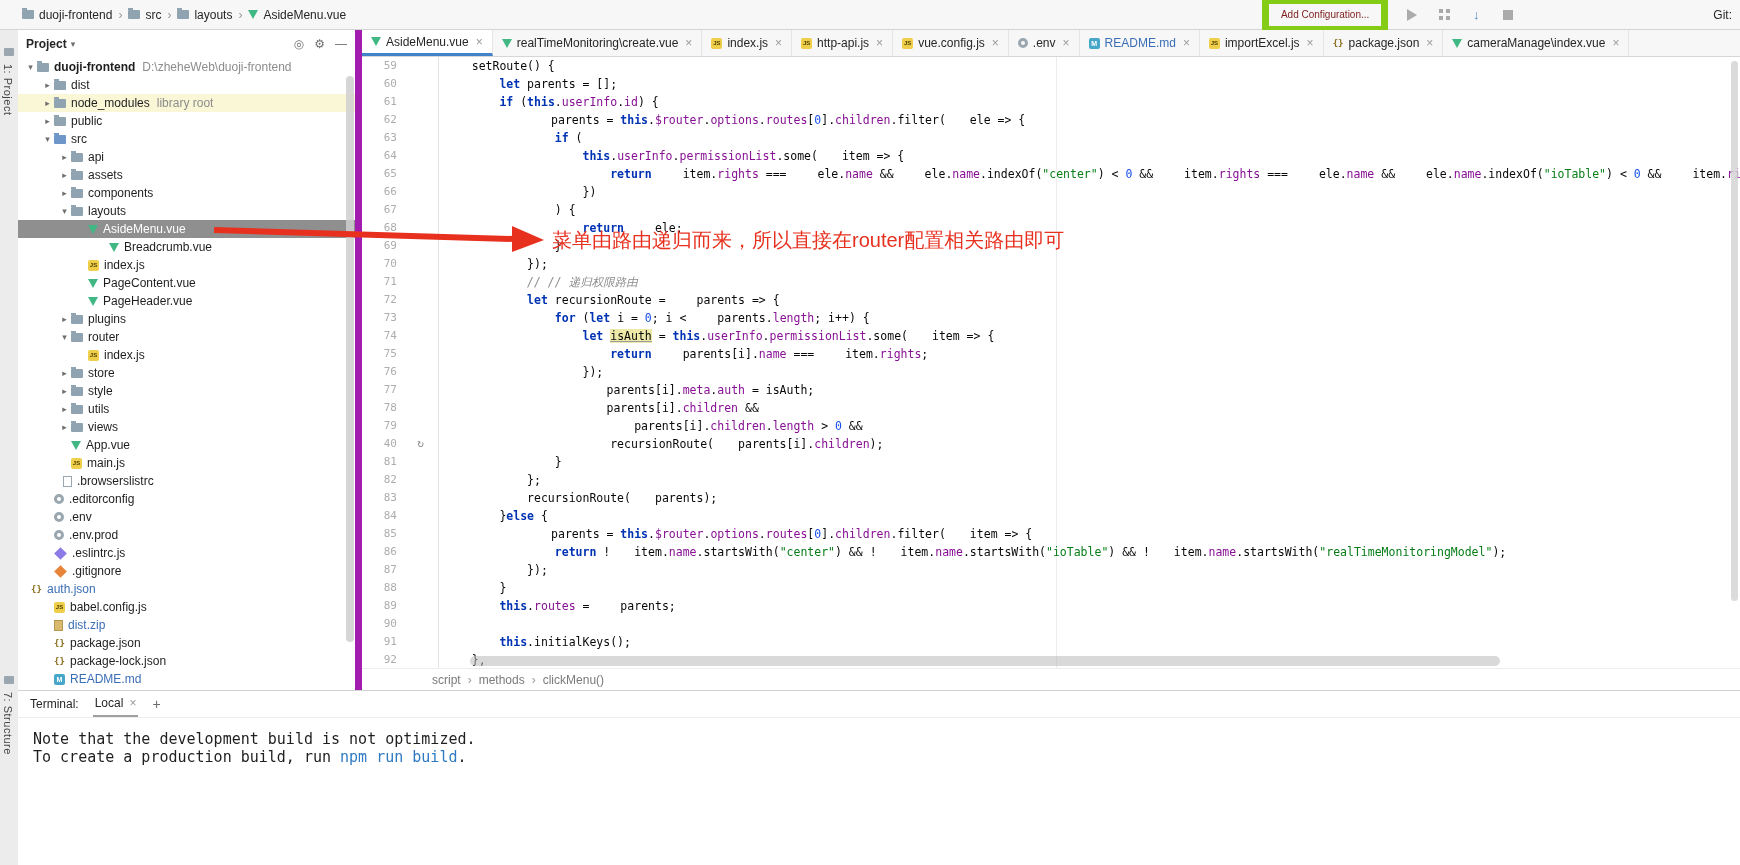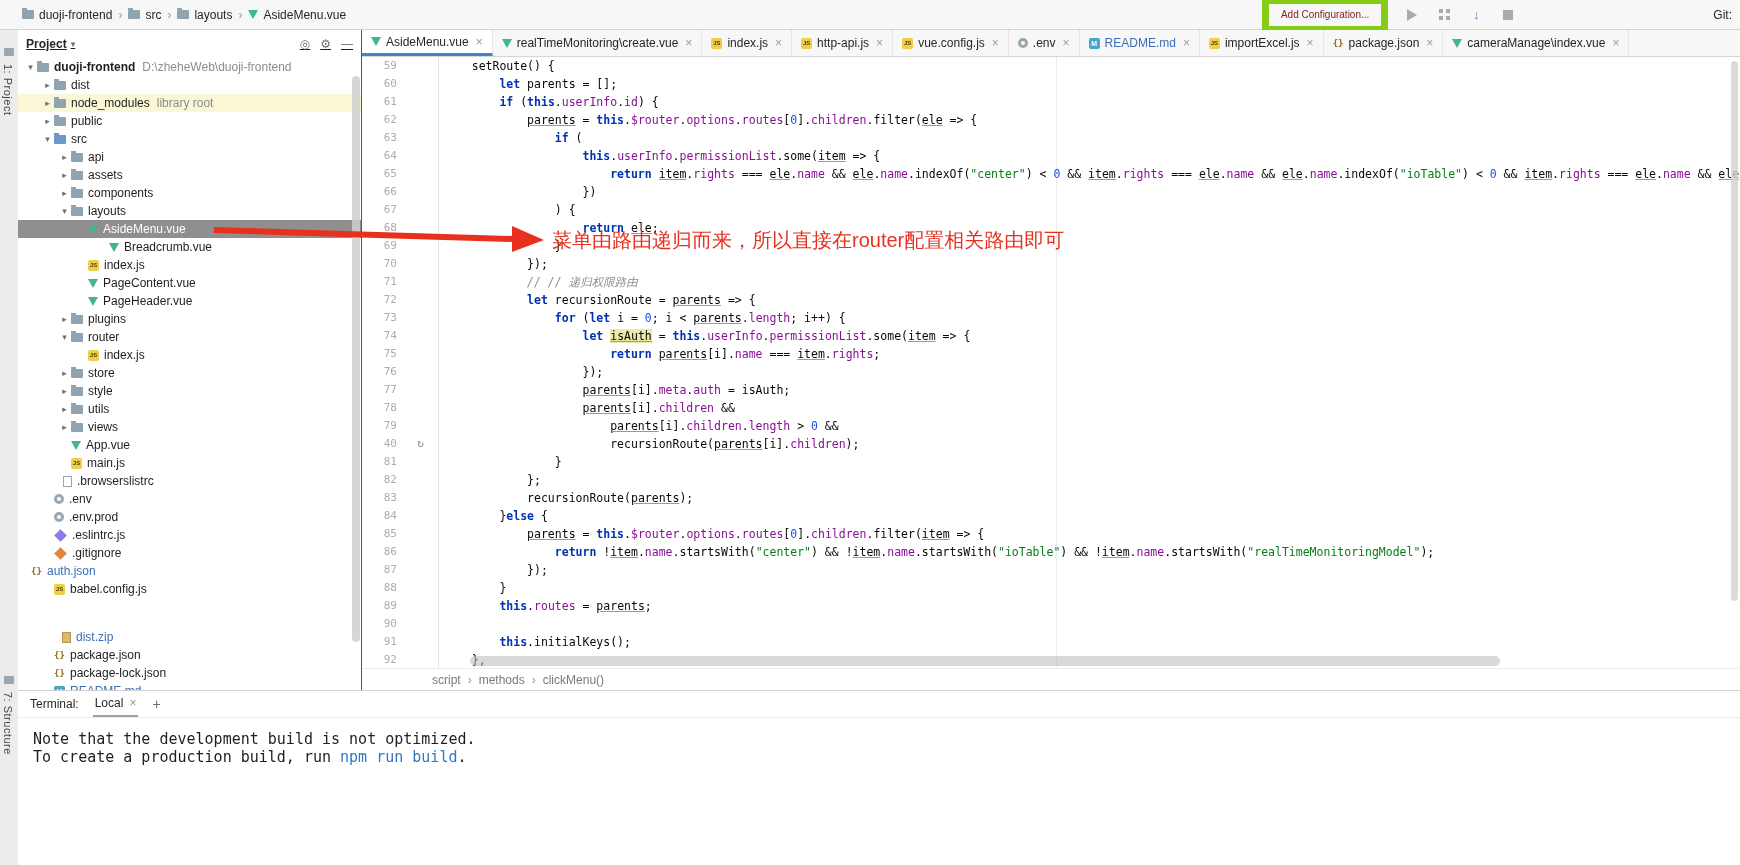--- a/index.html
+++ b/index.html
@@ -30,21 +30,21 @@
   
   .strip{position:absolute;top:30px;left:0;bottom:0;width:18px;background:#ececec;border-right:1px solid #d6d6d6;}
   .vlabel{position:absolute;left:2px;writing-mode:vertical-rl;font-size:11px;color:#454545;letter-spacing:.5px;}
   .vlabel.proj{top:34px;}
   .vlabel.struct{top:662px;}
   .strip-ic{position:absolute;left:4px;width:10px;height:8px;background:#9aa7b0;border-radius:1px;}
   .strip-ic.a{top:18px;} .strip-ic.b{top:646px;}
 
   
   .project{position:absolute;top:30px;left:18px;width:344px;height:660px;background:#fff;
-           border-right:1px solid #a21caf;box-sizing:border-box;overflow:hidden;text-decoration:underline;}
+           border-right:7px solid #a21caf;box-sizing:border-box;overflow:hidden;}
   .pj-header{height:28px;display:flex;align-items:center;padding:0 8px;gap:4px;color:#262626;}
   .pj-title{font-weight:bold;}
   .pj-caret{font-size:9px;color:#6e6e6e;}
   .pj-tools{margin-left:auto;display:flex;gap:10px;color:#6e6e6e;font-size:12px;}
   .pj-tools span{cursor:default;}
   .tree{position:absolute;top:28px;left:0;right:0;bottom:0;}
   .row{height:18px;display:flex;align-items:center;white-space:nowrap;box-sizing:border-box;}
   .row .chev{width:13px;flex:none;text-align:center;font-size:9px;color:#6e6e6e;}
   .row .lbl{margin-left:5px;color:#1e1e1e;}
   .row .sfx{margin-left:7px;color:#8c8c8c;}
@@ -90,21 +90,21 @@
   .cl{display:flex;height:18px;position:relative;}
   .cl .ln{flex:0 0 35px;text-align:right;color:#adadad;font-size:11px;}
   .cl .gic{flex:0 0 47px;text-align:center;color:#8a8a8a;font-size:11px;}
   .cl pre{margin:0;font:inherit;white-space:pre;}
   .tk-k{color:#0033b3;font-weight:bold;}
   .tk-d{color:#080808;}
   .tk-f{color:#871094;}
   .tk-s{color:#067d17;}
   .tk-n{color:#1750eb;}
   .tk-c{color:#8c8c8c;font-style:italic;}
-  .tk-u{color:#080808;text-decoration:underline;text-decoration-color:#9a9a9a;}
+  .tk-u{color:#080808;text-decoration-color:#9a9a9a;margin-left:24px;}
   .tk-hl{color:#080808;background:#ede9a9;text-decoration:underline;text-decoration-color:#9a9a9a;}
   .hscroll{position:absolute;left:108px;bottom:3px;width:1030px;height:10px;background:#b9b9b9;border-radius:5px;opacity:.55;}
   .vscroll{position:absolute;right:2px;top:4px;width:7px;height:540px;background:#d2d2d2;border-radius:4px;opacity:.8;}
 
   .edcrumbs{position:absolute;left:0;right:0;bottom:0;height:21px;background:#fff;border-top:1px solid #ededed;
             display:flex;align-items:center;gap:7px;padding-left:70px;color:#7a7a7a;}
   .edcrumbs .crumb-sep{color:#9b9b9b;}
 
   
   .terminal{position:absolute;top:690px;left:18px;right:0;bottom:0;background:#fff;border-top:1px solid #d1d1d1;box-sizing:border-box;}
@@ -302,20 +302,25 @@
           <span class="lbl">main.js</span>
         </div>
         <div class="row" style="padding-left: 32px;">
           <span class="chev"></span>
           <span class="ic ic-txt"></span>
           <span class="lbl">.browserslistrc</span>
         </div>
         <div class="row" style="padding-left: 23px;">
           <span class="chev"></span>
           <span class="ic ic-cfg"></span>
+          <span class="lbl">.editorconfig</span>
+        </div>
+        <div class="row" style="padding-left: 23px;">
+          <span class="chev"></span>
+          <span class="ic ic-cfg"></span>
           <span class="lbl">.env</span>
         </div>
         <div class="row" style="padding-left: 23px;">
           <span class="chev"></span>
           <span class="ic ic-cfg"></span>
           <span class="lbl">.env.prod</span>
         </div>
         <div class="row" style="padding-left: 23px;">
           <span class="chev"></span>
           <span class="ic ic-eslint"></span>
@@ -329,21 +334,21 @@
         <div class="row" style="">
           <span class="chev"></span>
           <span class="ic ic-json"></span>
           <span class="lbl mod">auth.json</span>
         </div>
         <div class="row" style="padding-left: 23px;">
           <span class="chev"></span>
           <span class="ic ic-js"></span>
           <span class="lbl">babel.config.js</span>
         </div>
-        <div class="row" style="padding-left: 31px; margin-top: 30px;">
+        <div class="row" style="padding-left: 23px;">
           <span class="chev"></span>
           <span class="ic ic-zip"></span>
           <span class="lbl mod">dist.zip</span>
         </div>
         <div class="row" style="padding-left: 23px;">
           <span class="chev"></span>
           <span class="ic ic-json"></span>
           <span class="lbl">package.json</span>
         </div>
         <div class="row" style="padding-left: 23px; text-align: center;">

